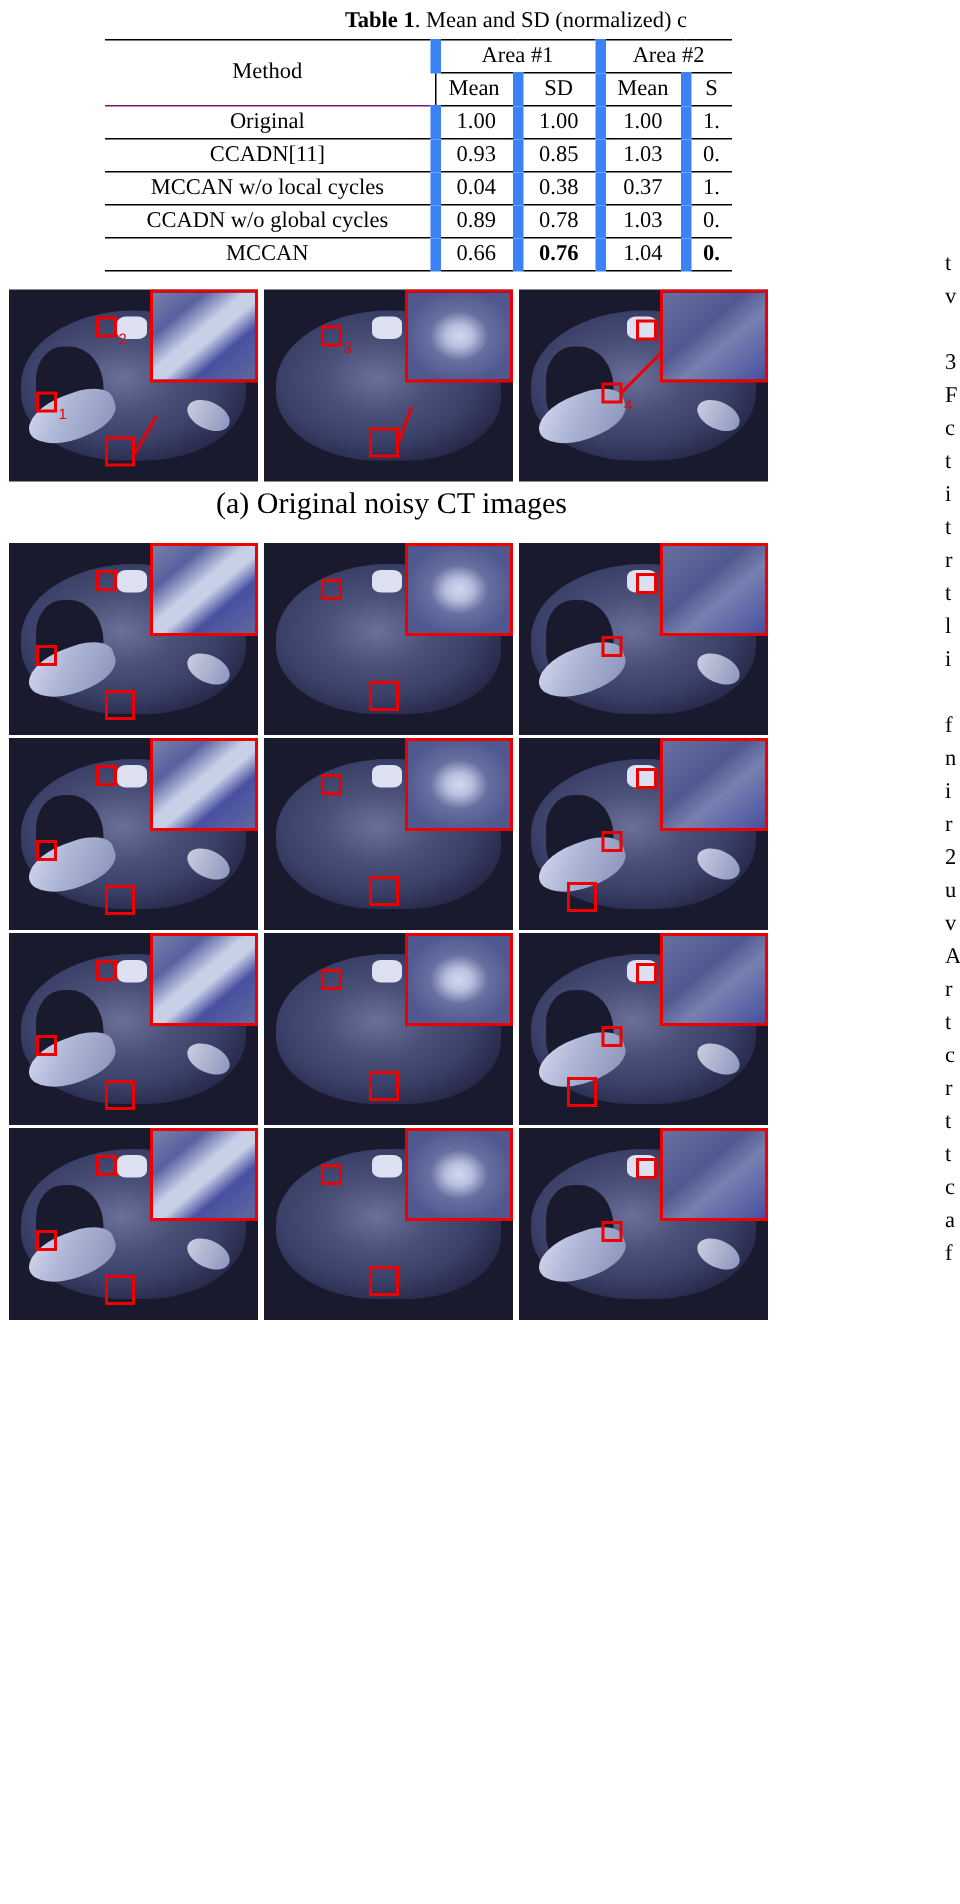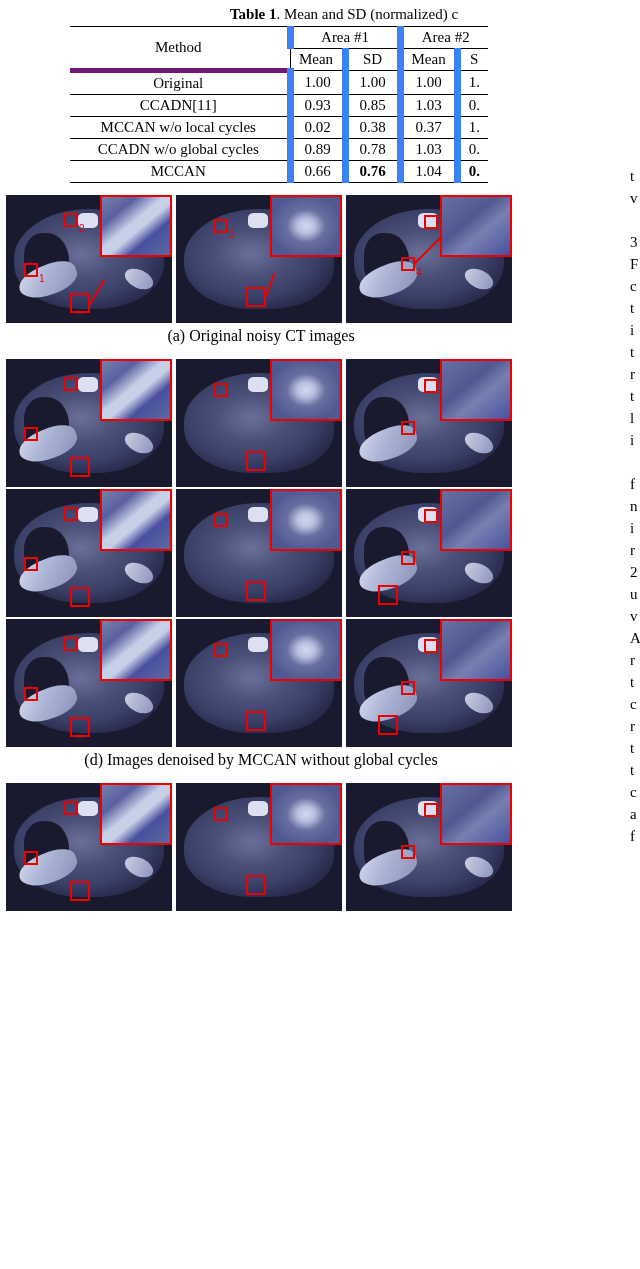--- a/index.html
+++ b/index.html
@@ -151,21 +151,21 @@
       height: 62px;
       background: linear-gradient(140deg, #7880a8 0%, #5860a0 25%, #c8d0e8 45%, #c8d0e8 55%, #4850a0 70%, #6068a0 100%);
       right: 0;
       top: 0;
     }
     .inset-box.variant2 {
       background: radial-gradient(ellipse at 50% 50%, #d0d8f0 0%, #b8c0e0 18%, #6870a0 40%, #505890 75%);
     }
     .figure-caption {
       text-align: center;
-      font-size: 16px;
+      font-size: 20px;
       margin: 4px 0 14px 0;
       width: 510px;
     }
     .right-text {
       position: absolute;
       right: 0;
       top: 165px;
       width: 10px;
       overflow: hidden;
       font-size: 15px;
@@ -185,21 +185,21 @@
 </head>
 <body>
 
 <div class="table-wrapper">
   <div class="table-caption">
     <b>Table 1</b><span>. Mean and SD (normalized) c</span>
   </div>
   <table>
     <tbody>
         <tr class="top-border">
-      <th rowspan="2" class="method-col" style="border-bottom:5px solid #701a75;">Method</th>
+      <th rowspan="2" class="method-col" style="border-bottom:1px solid #701a75;">Method</th>
       <th colspan="2" style="border-bottom:1px solid #000;">Area #1</th>
       <th colspan="2" style="border-bottom:1px solid #000;">Area #2</th>
     </tr>
     <tr class="bottom-border">
       <th class="data-col">Mean</th>
       <th class="data-col">SD</th>
       <th class="data-col">Mean</th>
       <th class="data-col" style="width:30px;">S</th>
     </tr>
     <tr class="bottom-border">
@@ -211,21 +211,21 @@
     </tr>
     <tr class="bottom-border">
       <td>CCADN[11]</td>
       <td>0.93</td>
       <td>0.85</td>
       <td>1.03</td>
       <td>0.</td>
     </tr>
     <tr class="bottom-border">
       <td>MCCAN w/o local cycles</td>
-      <td>0.02</td>
+      <td>0.04</td>
       <td>0.38</td>
       <td>0.37</td>
       <td>1.</td>
     </tr>
     <tr class="bottom-border">
       <td>CCADN w/o global cycles</td>
       <td>0.89</td>
       <td>0.78</td>
       <td>1.03</td>
       <td>0.</td>
@@ -369,21 +369,20 @@
         <div class="ct-spine"></div>
         <div class="ct-lung"></div>
         <div class="ct-bone"></div>
         <div class="ct-bone2"></div>
       <div class="red-box red-box-sm" style="left:55px;top:62px;"></div>
       <div class="red-box red-box-sm" style="left:78px;top:20px;"></div>
       <div class="red-box red-box-lg" style="left:32px;top:96px;"></div>
       <div class="inset-box" style="background:linear-gradient(140deg,#6870a0 0%, #505890 40%, #7880b0 60%, #4850a0 100%);"></div>
     </div>
   </div>
-  <div class="figure-caption">(d) Images denoised by MCCAN without global cycles</div>
 
   <div class="figure-row">
     <div class="ct-image">
       <div class="ct-body"></div>
         <div class="ct-spine"></div>
         <div class="ct-lung"></div>
         <div class="ct-bone"></div>
         <div class="ct-bone2"></div>
       <div class="red-box red-box-sm" style="left:18px;top:68px;"></div>
       <div class="red-box red-box-sm" style="left:58px;top:18px;"></div>

